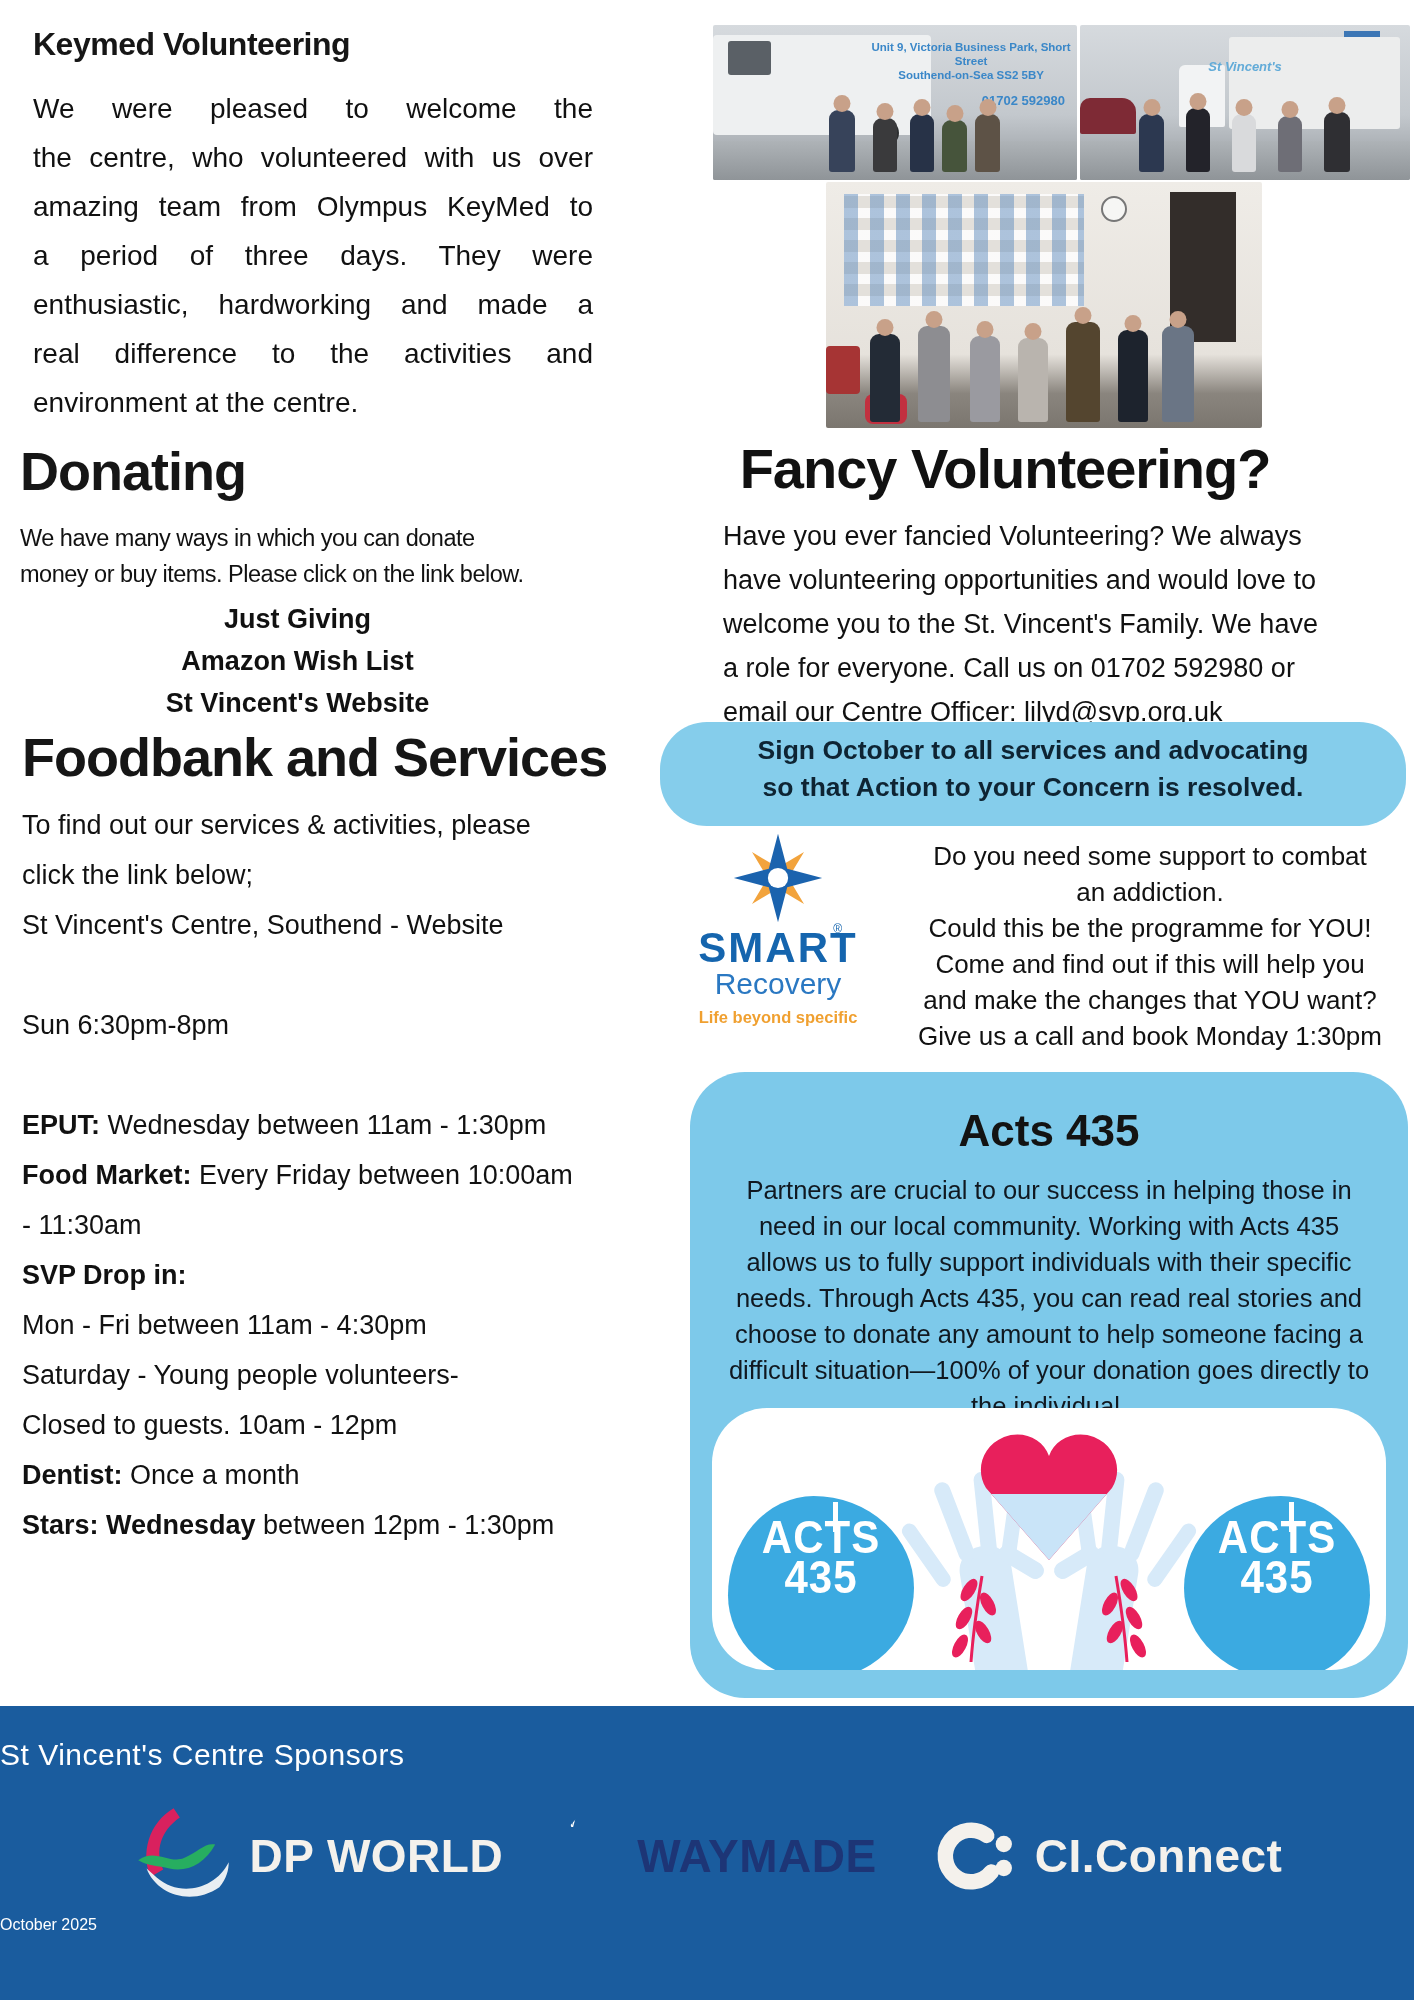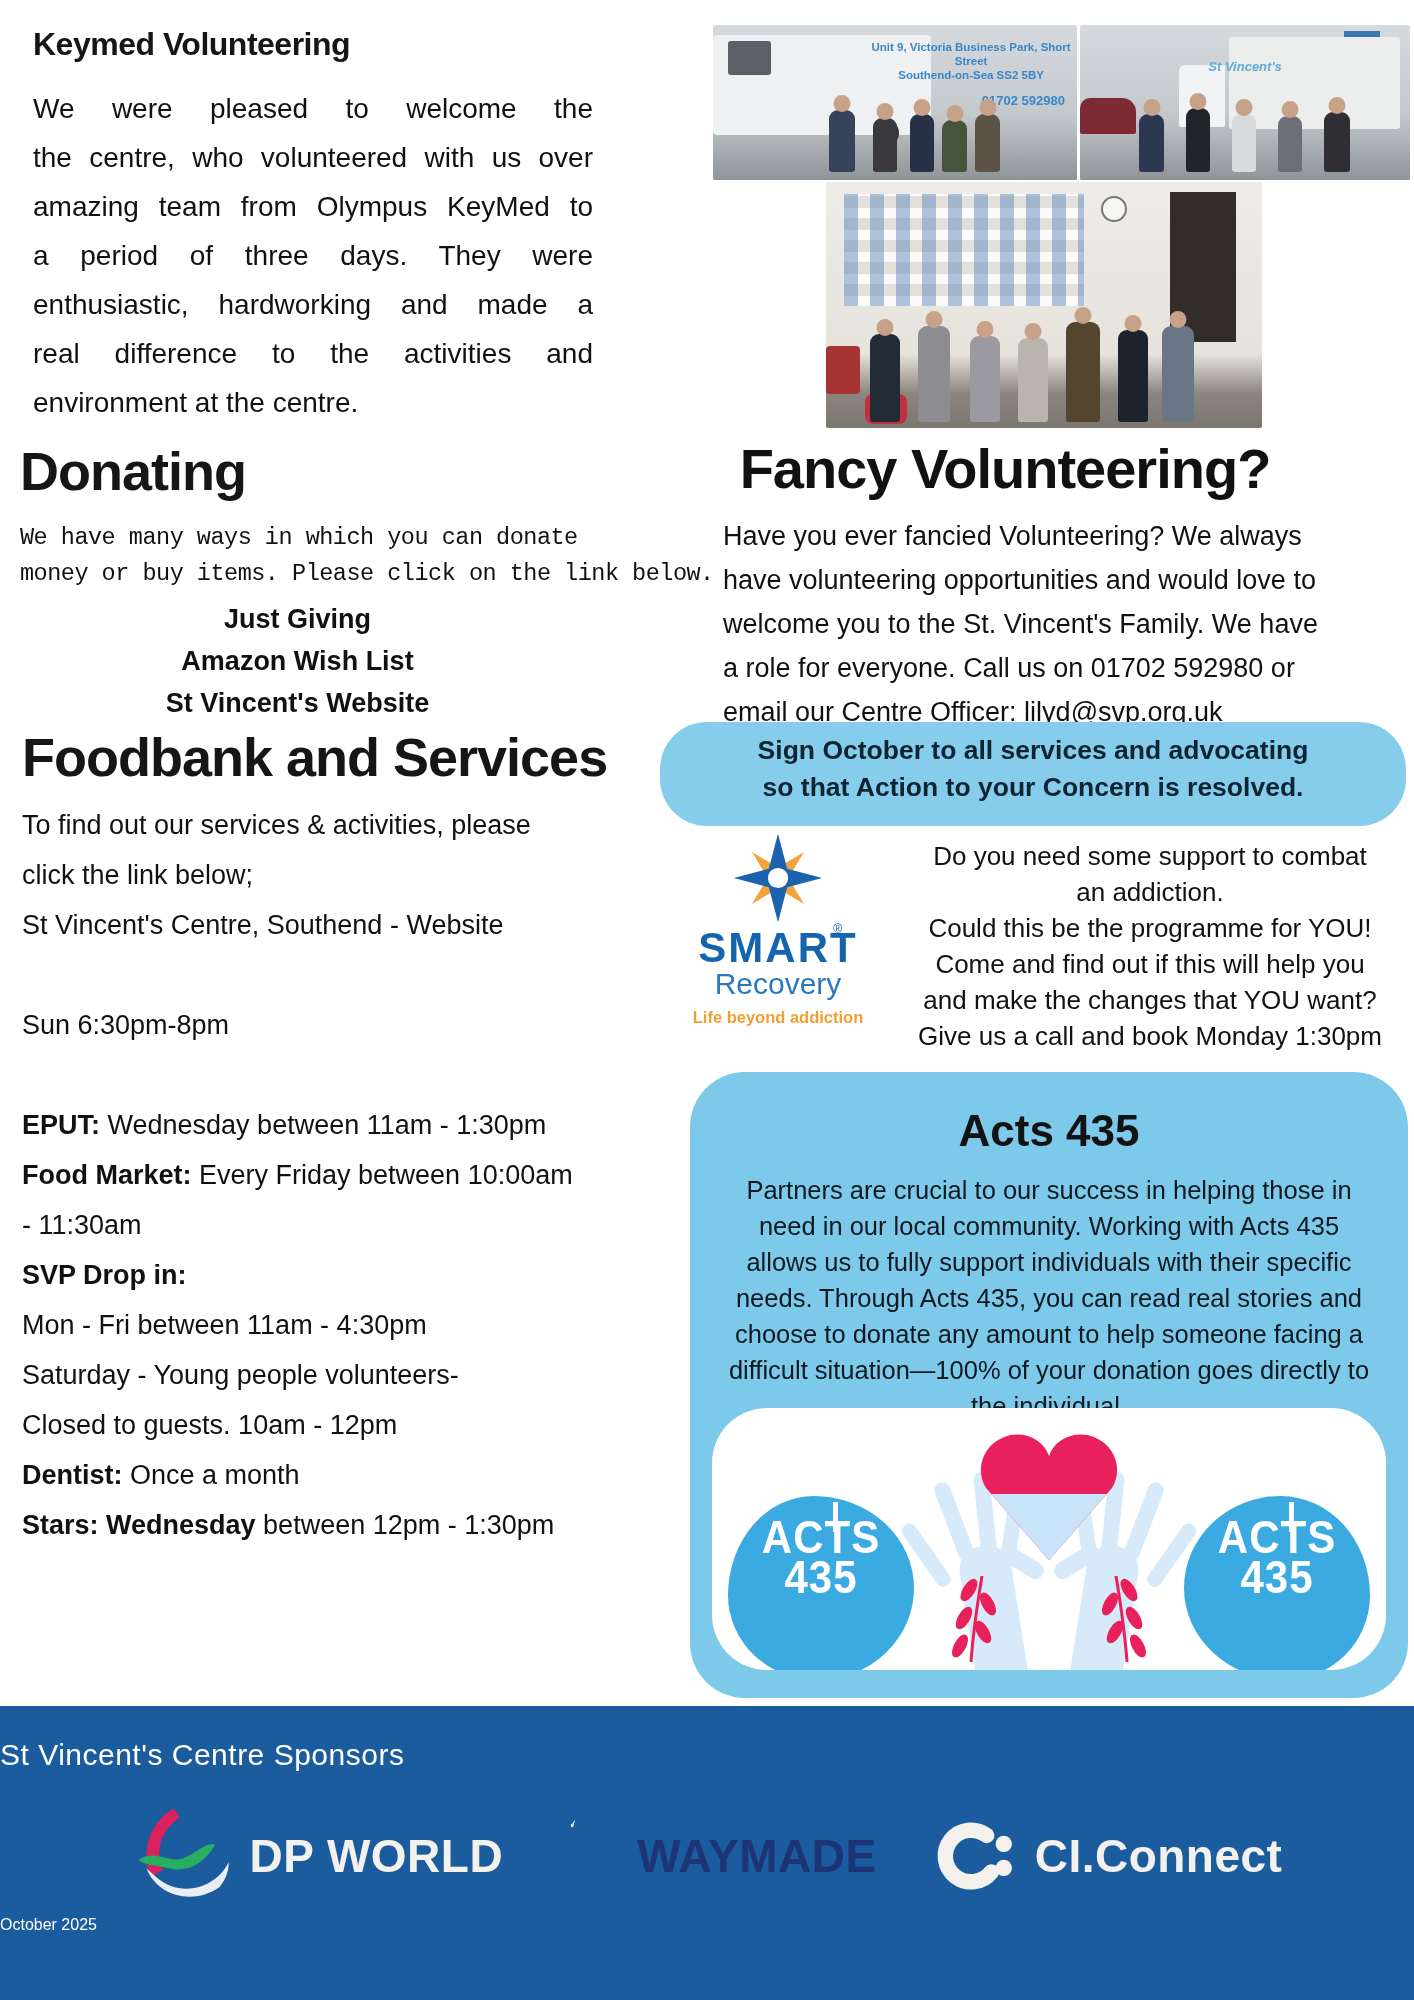--- a/index.html
+++ b/index.html
@@ -40,21 +40,21 @@
   .clock{position:absolute;left:63%;top:14px;width:22px;height:22px;border-radius:50%;background:#f6f6f4;border:2px solid #777;}
   .red-chair{position:absolute;left:0;bottom:34px;width:34px;height:48px;background:#a63434;border-radius:4px;}
   .red-bag{position:absolute;left:9%;bottom:4px;width:42px;height:30px;background:#c2303f;border-radius:8px;}
   .person{position:absolute;border-radius:9px 9px 3px 3px;background:#2e3a4d;}
   .person::before{content:"";position:absolute;top:-15px;left:50%;transform:translateX(-50%);
                   width:17px;height:17px;border-radius:50%;background:#c8a189;}
 
   
   .don-title{left:20px;top:440px;}
   .don-body{left:20px;top:520px;width:585px;}
-  .don-bline{font-size:23.5px;line-height:36px;letter-spacing:-0.5px;white-space:nowrap;font-weight:500;font-family:Liberation Mono, monospace;}
+  .don-bline{font-size:23.5px;line-height:36px;letter-spacing:-0.5px;white-space:nowrap;font-weight:500;}
   .don-links{left:25px;top:598px;width:545px;text-align:center;}
   .don-link{font-size:27px;font-weight:700;line-height:42px;cursor:pointer;}
 
   
   .fy-title{left:700px;top:436px;width:610px;text-align:center;font-size:56px;font-weight:700;letter-spacing:-1px;white-space:nowrap;}
   .fy-body{left:723px;top:514px;width:685px;}
   .fy-line{font-size:27px;line-height:44px;font-weight:500;}
 
   
   .pill{left:660px;top:722px;width:746px;height:94px;background:#85CDEB;border-radius:47px;text-align:center;padding-top:10px;}
@@ -194,21 +194,21 @@
     <svg viewBox="0 0 100 100" width="92" height="92" style="margin-top:2px;">
       <g transform="rotate(45 50 50)">
         <path d="M50 10 L58 42 L90 50 L58 58 L50 90 L42 58 L10 50 L42 42 Z" fill="#F2A33C"></path>
       </g>
       <path d="M50 2 L60 40 L98 50 L60 60 L50 98 L40 60 L2 50 L40 40 Z" fill="#1B63AE"></path>
       <circle cx="50" cy="50" r="11" fill="#fff"></circle>
     </svg>
     <span class="smart-reg">®</span>
     <div class="smart-brand">SMART</div>
     <div class="smart-sub">Recovery</div>
-    <div class="smart-tag">Life beyond addiction</div>
+    <div class="smart-tag">Life beyond specific</div>
   </div>
   <div class="abs smart-text">
     <div class="sm-line">Do you need some support to combat</div>
     <div class="sm-line">an addiction.</div>
     <div class="sm-line">Could this be the programme for YOU!</div>
     <div class="sm-line">Come and find out if this will help you</div>
     <div class="sm-line">and make the changes that YOU want?</div>
     <div class="sm-line">Give us a call and book Monday 1:30pm</div>
   </div>
 

